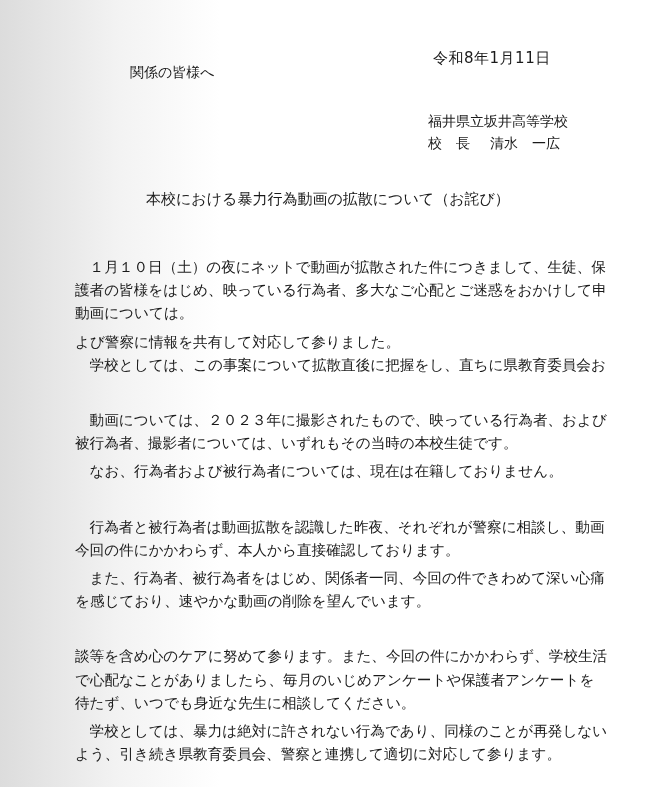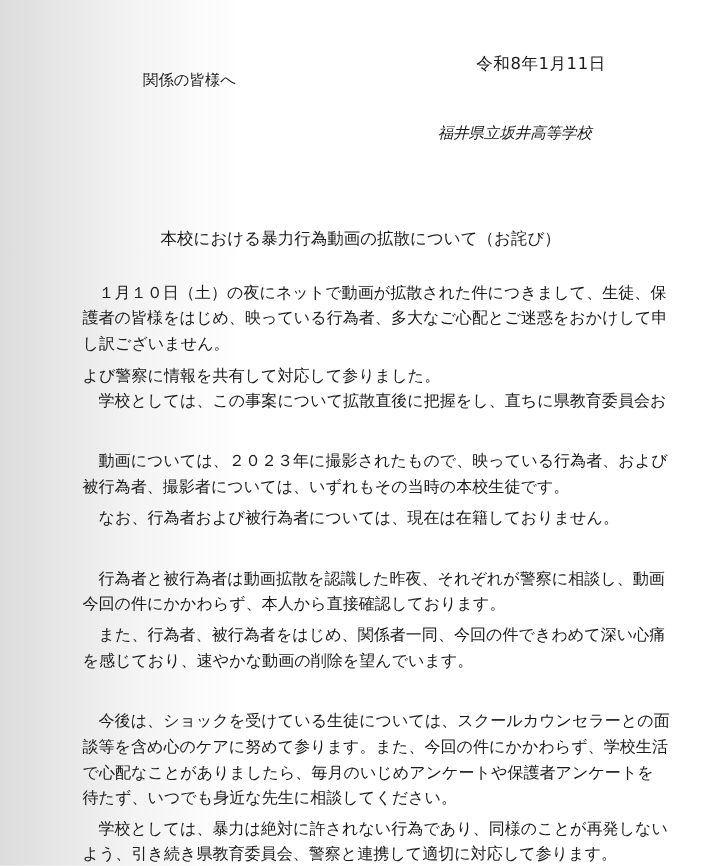--- a/index.html
+++ b/index.html
@@ -6,47 +6,50 @@
   body {
     width: 650px; height: 787px; overflow: hidden;
     background: linear-gradient(to right, #dcdcdc 0px, #f3f3f3 120px, #ffffff 220px, #ffffff 100%);
     font-family: "DejaVu Sans", "Liberation Sans", sans-serif;
     color: #1a1a1a;
     position: relative;
   }
   .abs { position: absolute; white-space: nowrap; }
   .date { left: 433px; top: 25px; font-size: 15px; letter-spacing: 0.5px; margin-top: 24px; }
   .addressee { left: 90px; top: 64px; font-size: 14px; padding-left: 40px; }
-  .sender { left: 398px; top: 110px; font-size: 14px; line-height: 22px; font-style: italic; }
+  .sender { left: 428px; top: 110px; font-size: 14px; line-height: 22px; }
   .sender .name-row span { display: inline-block; }
-  .title { left: 146px; top: 190px; font-size: 15px; margin-top: 18px; }
+  .title { left: 146px; top: 190px; font-size: 15px; }
   .body { position: absolute; left: 70px; top: 250px; width: 520px; font-size: 14.6px; line-height: 23.2px; }
   .para { margin: 5px; }
   .para-line { white-space: nowrap; display: block; }
   .gap { height: 22px; }
 </style>
 </head>
 <body>
 
 <div class="abs date">令和8年1月11日</div>
 <div class="abs addressee">関係の皆様へ</div>
 
 <div class="abs sender">
   <div>福井県立坂井高等学校</div>
+  <div class="name-row">
+    <span>校　長</span><span style="display:inline-block;width:20px"></span><span>清水　一広</span>
+  </div>
 </div>
 
 <div class="abs title">本校における暴力行為動画の拡散について（お詫び）</div>
 
 <div class="body">
 
   <div>
     <p class="para">
       <span class="para-line">　１月１０日（土）の夜にネットで動画が拡散された件につきまして、生徒、保</span>
       <span class="para-line">護者の皆様をはじめ、映っている行為者、多大なご心配とご迷惑をおかけして申</span>
-      <span class="para-line">し訳ございません。</span>
+      <span class="para-line">動画については。</span>
     </p>
     <p class="para">
       <span class="para-line">よび警察に情報を共有して対応して参りました。</span>
       <span class="para-line">　学校としては、この事案について拡散直後に把握をし、直ちに県教育委員会お</span>
     </p>
   </div>
   <div class="gap"></div>
 
   <div>
     <p class="para">
@@ -66,21 +69,20 @@
     </p>
     <p class="para">
       <span class="para-line">　また、行為者、被行為者をはじめ、関係者一同、今回の件できわめて深い心痛</span>
       <span class="para-line">を感じており、速やかな動画の削除を望んでいます。</span>
     </p>
   </div>
   <div class="gap"></div>
 
   <div>
     <p class="para">
-      <span class="para-line">　今後は、ショックを受けている生徒については、スクールカウンセラーとの面</span>
       <span class="para-line">談等を含め心のケアに努めて参ります。また、今回の件にかかわらず、学校生活</span>
       <span class="para-line">で心配なことがありましたら、毎月のいじめアンケートや保護者アンケートを</span>
       <span class="para-line">待たず、いつでも身近な先生に相談してください。</span>
     </p>
     <p class="para">
       <span class="para-line">　学校としては、暴力は絶対に許されない行為であり、同様のことが再発しない</span>
       <span class="para-line">よう、引き続き県教育委員会、警察と連携して適切に対応して参ります。</span>
     </p>
   </div>
 </div>

